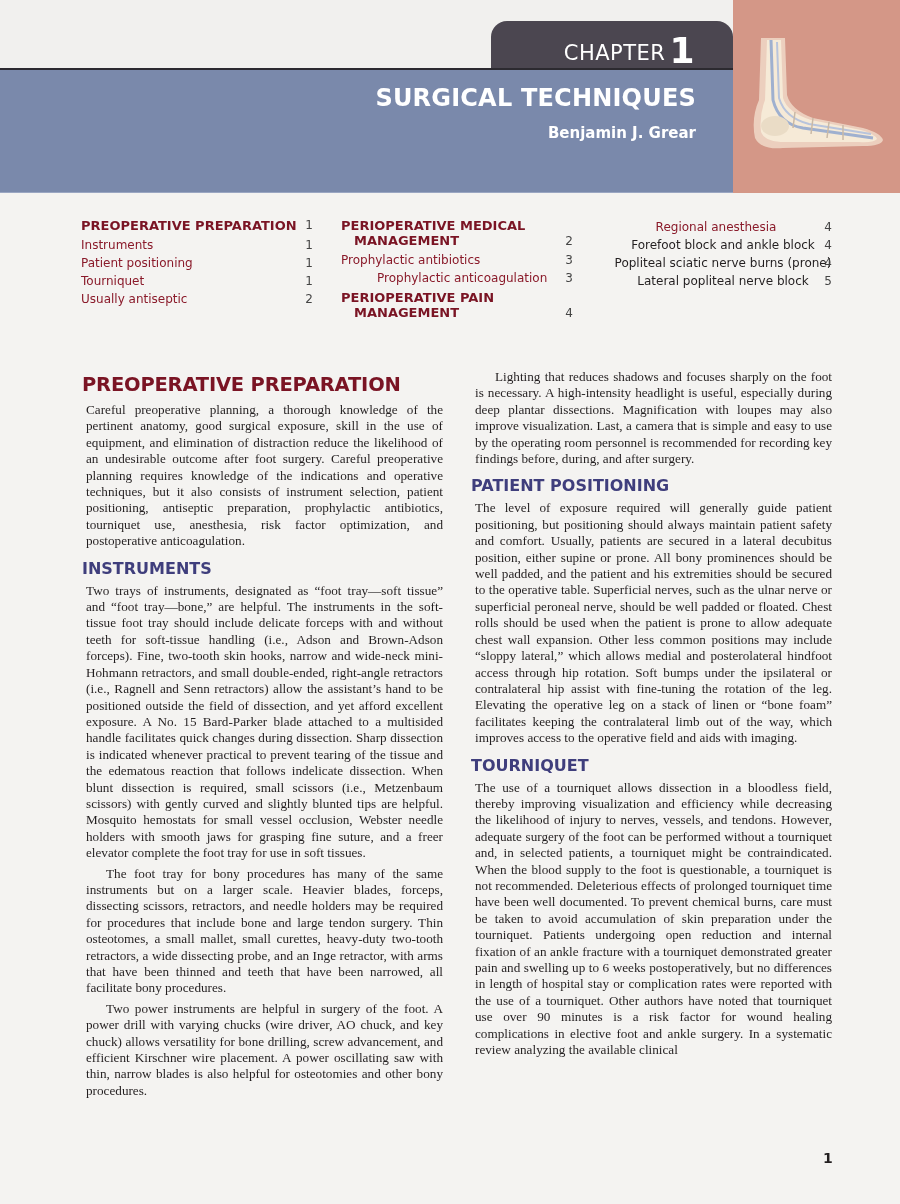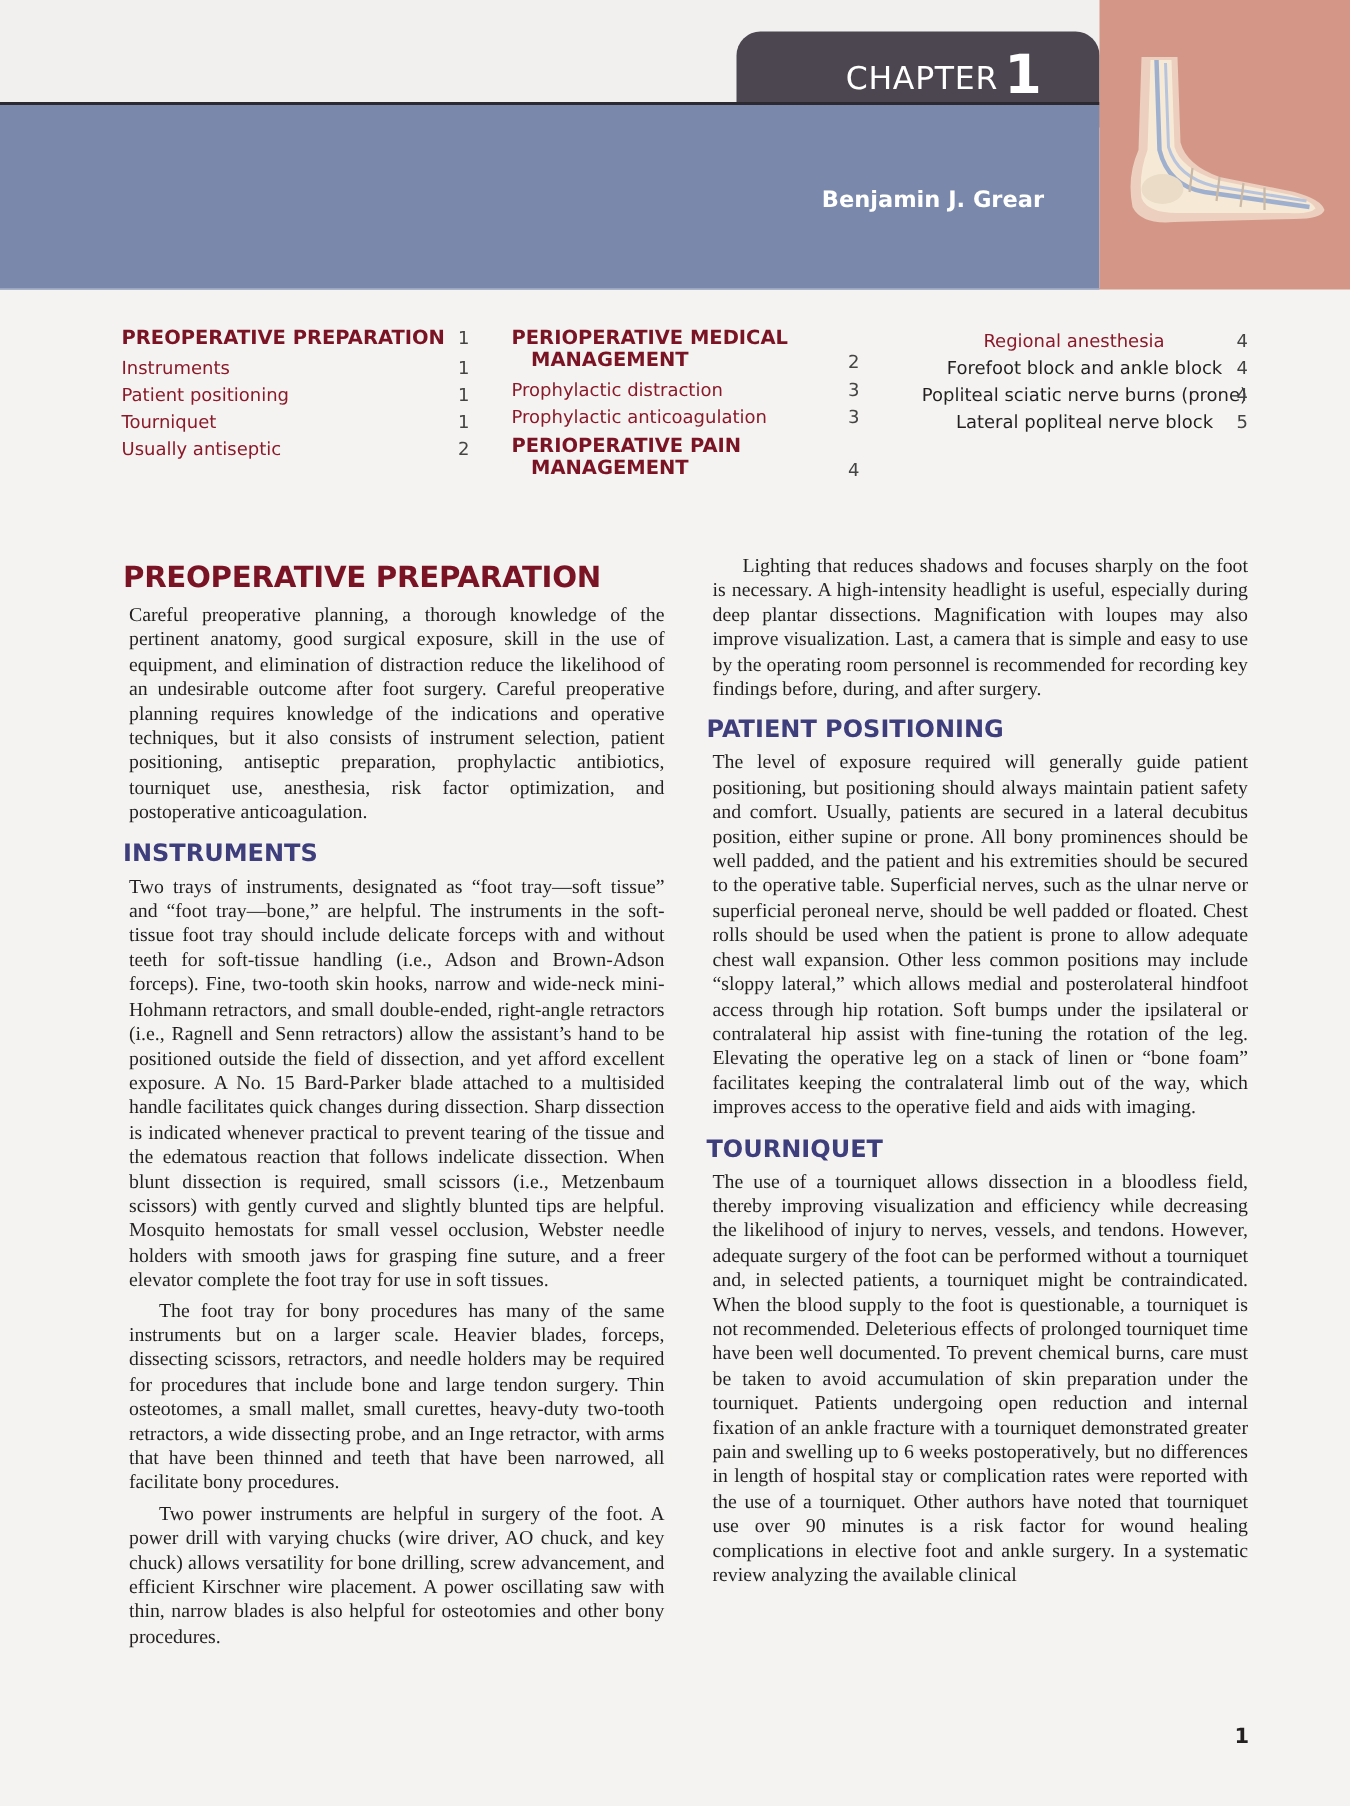--- a/index.html
+++ b/index.html
@@ -39,20 +39,21 @@
 
 <div class="top-band"></div>
 
 <div class="chapter-tab">
   <div class="chapter-label">
     <span>CHAPTER</span><span class="num">1</span>
   </div>
 </div>
 
 <div class="title-band">
+  <div class="chapter-title">SURGICAL TECHNIQUES</div>
   <div class="chapter-author">Benjamin J. Grear</div>
 </div>
 
 <div class="art">
   <svg width="167" height="193" viewBox="0 0 167 193">
     <path d="M28 38 L52 38 L54 95 Q58 110 80 118 L130 128 Q148 133 150 140 Q148 146 130 146 L50 148 Q28 150 22 138 Q18 118 26 100 Z" fill="#f0d8c8" opacity="0.85"></path>
     <path d="M34 40 L48 40 L50 98 Q54 112 78 120 L128 130 Q142 134 144 139 Q140 143 126 142 L52 142 Q32 142 28 132 Q26 116 32 100 Z" fill="#f6ead7"></path>
     <path d="M38 40 L40 100 Q46 124 70 128 L140 138" stroke="#9fb0cf" stroke-width="3" fill="none"></path>
     <path d="M44 42 L46 98 Q52 118 76 124 L138 134" stroke="#b8c4dc" stroke-width="2" fill="none"></path>
     <path d="M62 112 L60 128 M80 118 L78 134 M96 122 L94 138 M110 125 L110 140" stroke="#c9b9a6" stroke-width="1.5" fill="none"></path>
@@ -83,24 +84,24 @@
   </div>
 </div>
 
 <div class="toc toc-col2">
   <div class="row h" style="margin-bottom:3px;">
     <span>PERIOPERATIVE MEDICAL</span>
     <span class="indent">MANAGEMENT</span>
     <span class="pg" style="top:16px;">2</span>
   </div>
   <div class="row s">
-    <span>Prophylactic distraction</span>
+    <span>Prophylactic antibiotics</span>
     <span class="pg">3</span>
   </div>
-  <div class="row s" style="margin-bottom:3px;">
+  <div class="row s" style="margin-bottom:3px;margin-left:36px;">
     <span>Prophylactic anticoagulation</span>
     <span class="pg">3</span>
   </div>
   <div class="row h">
     <span>PERIOPERATIVE PAIN</span>
     <span class="indent">MANAGEMENT</span>
     <span class="pg" style="top:16px;">4</span>
   </div>
 </div>
 

